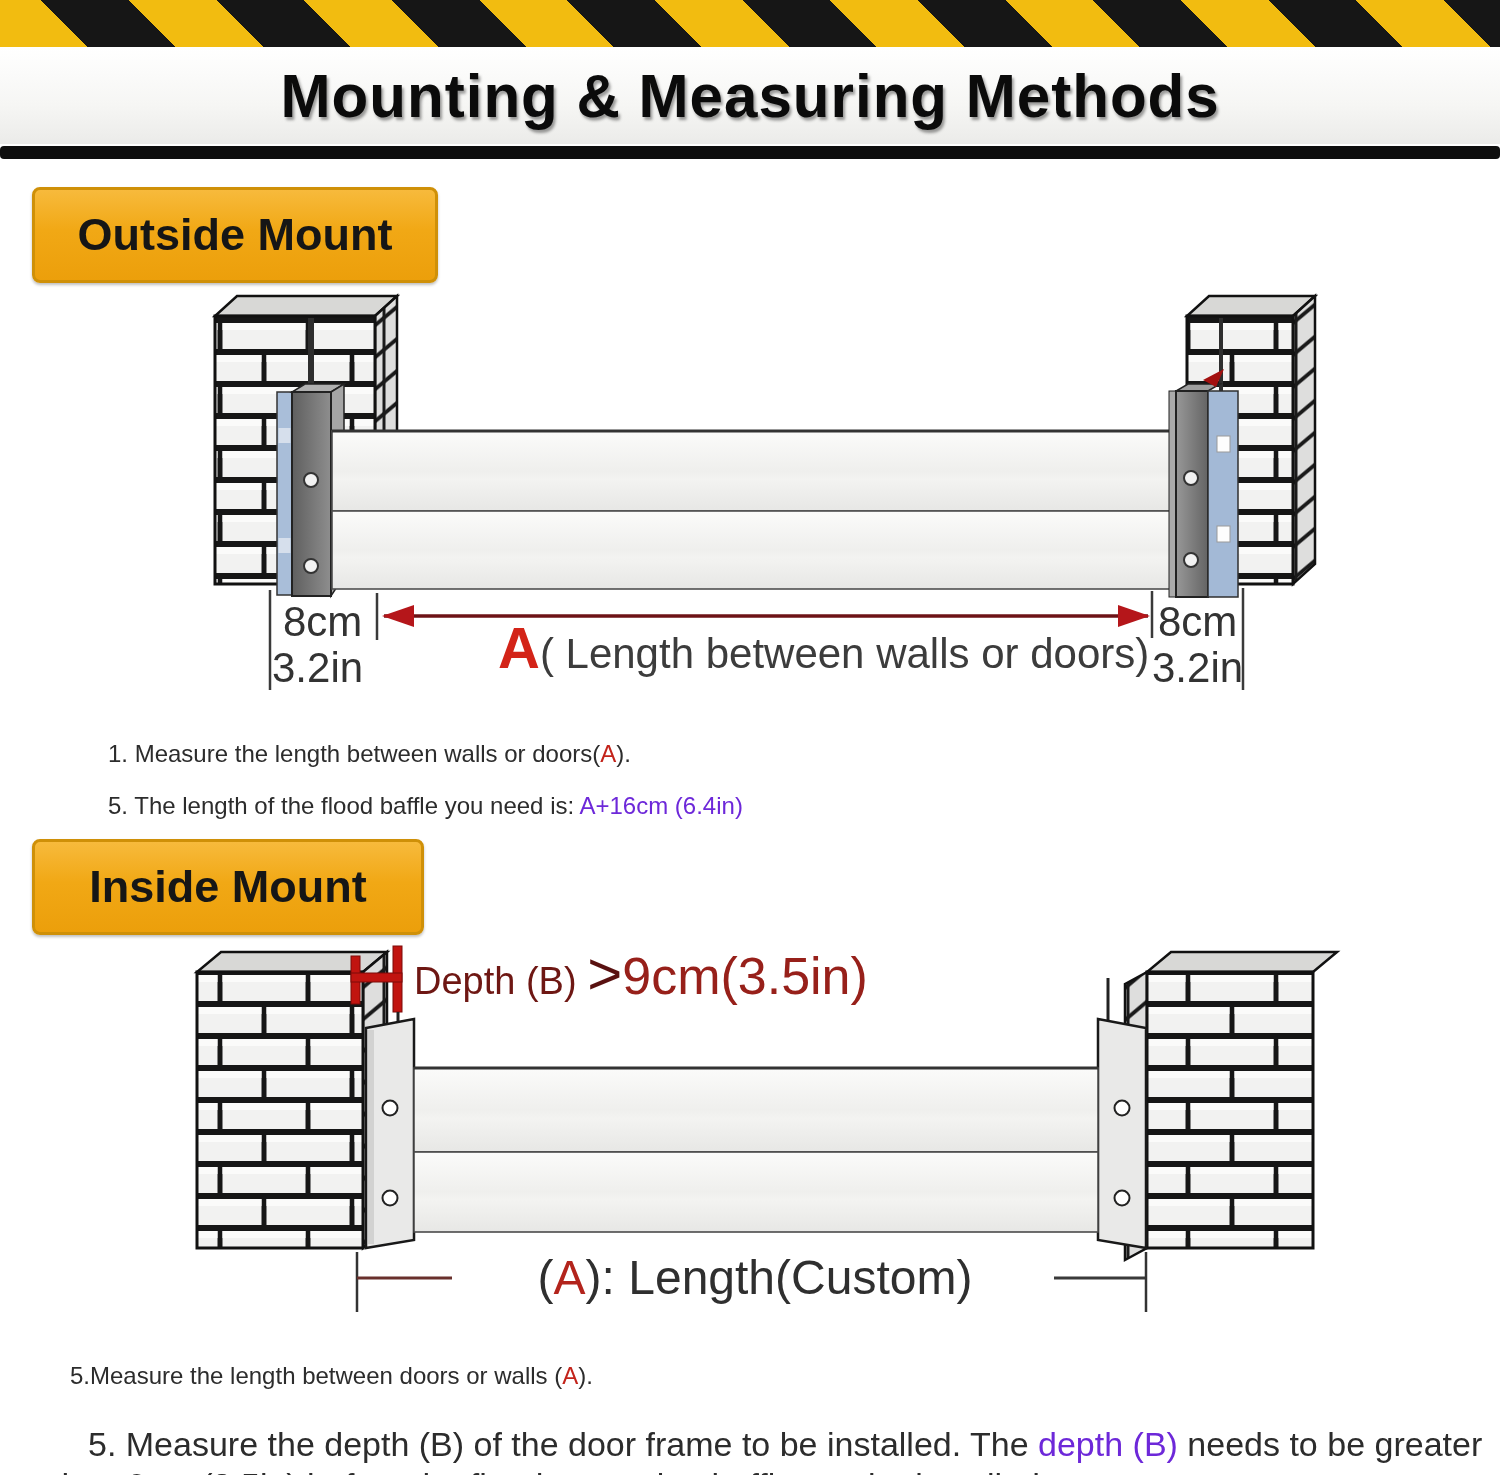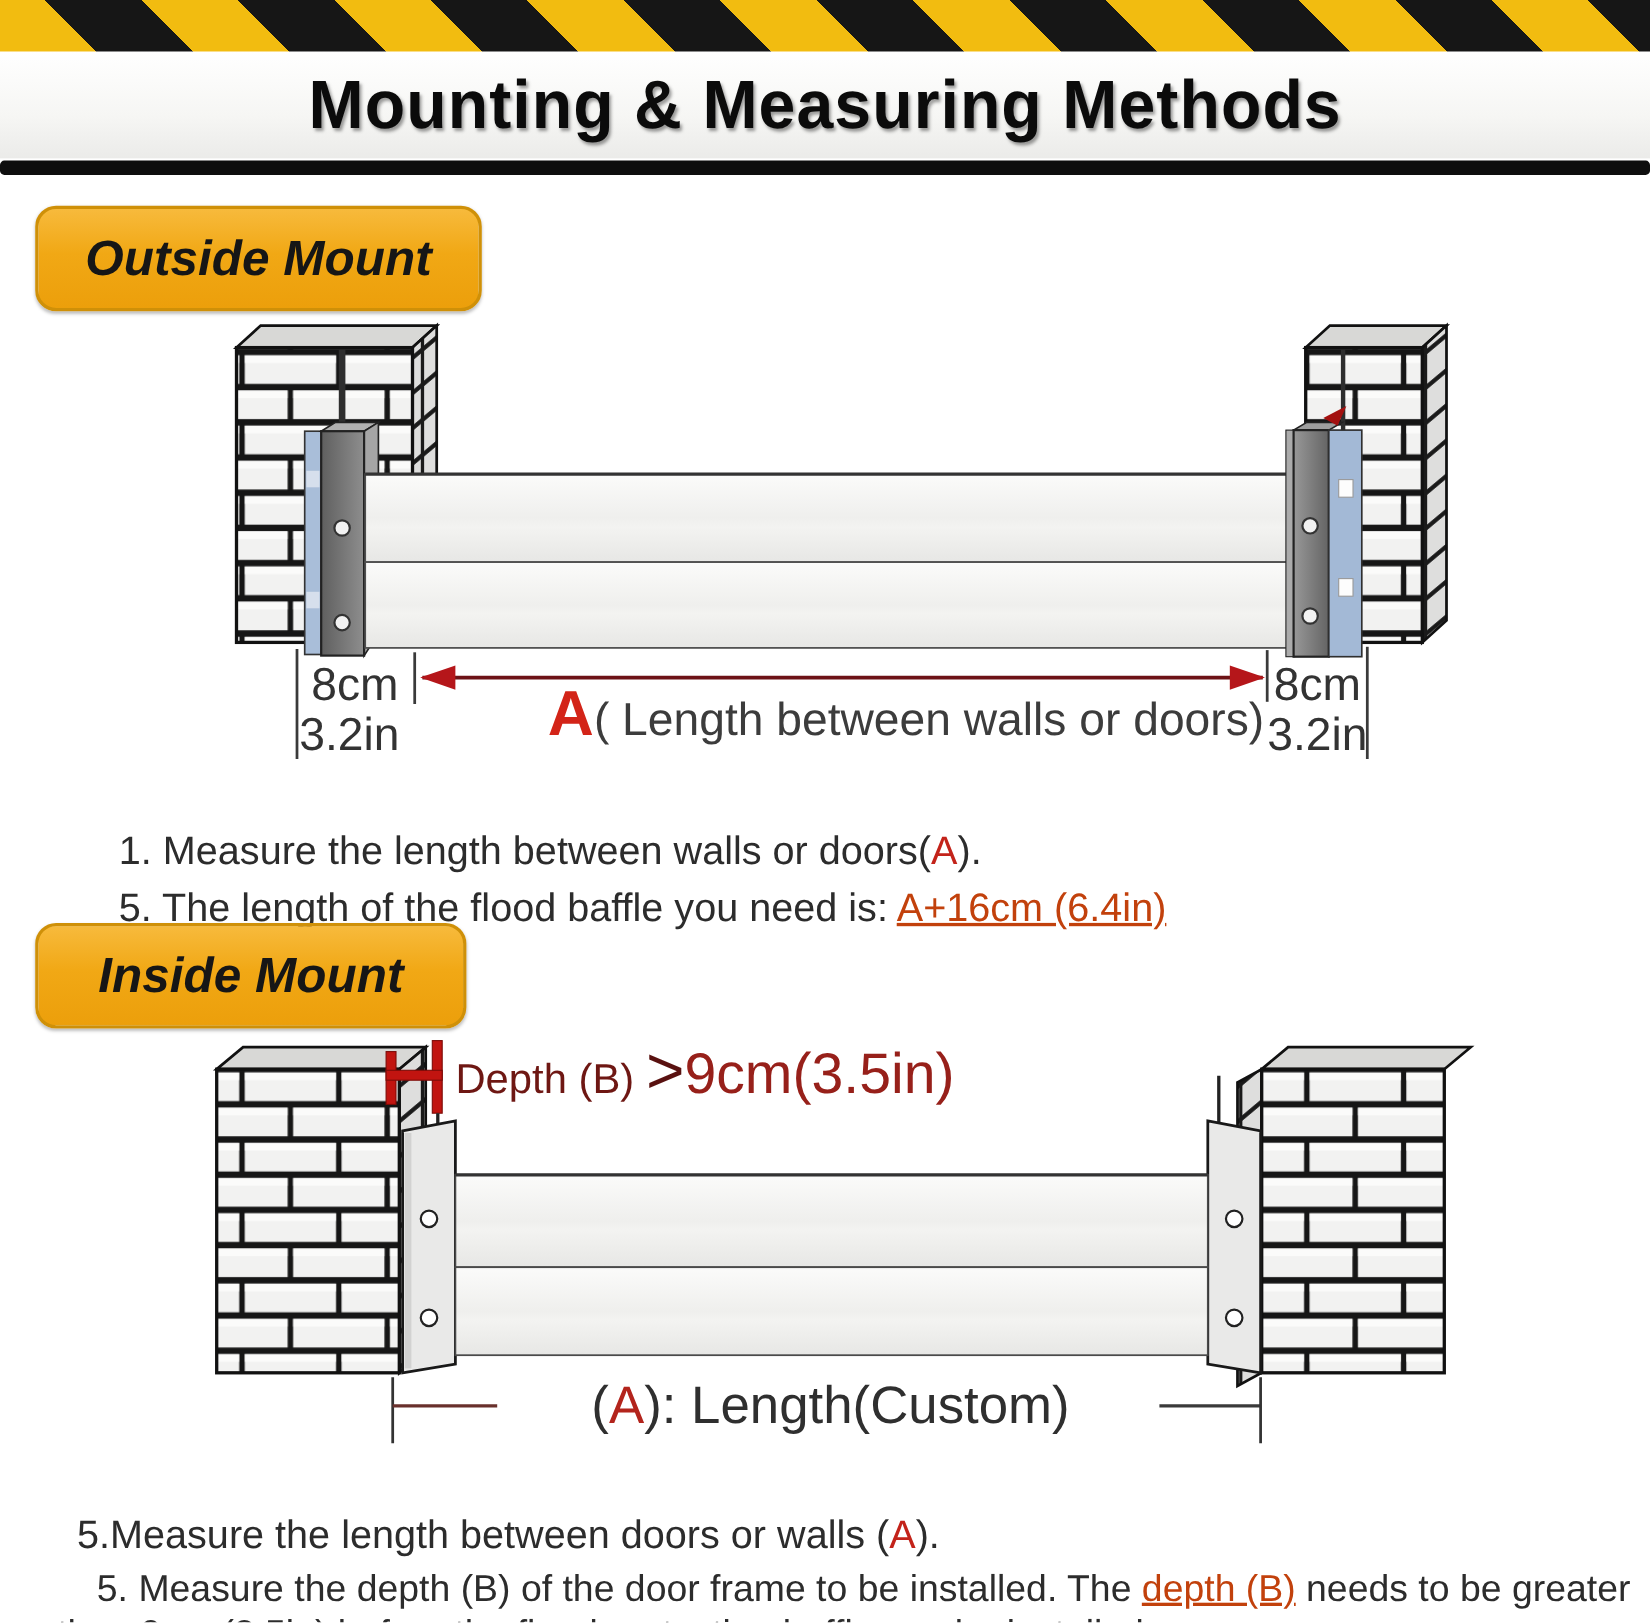--- a/index.html
+++ b/index.html
@@ -13,35 +13,35 @@
   .title-band{position:absolute;left:0;top:47px;width:100%;height:97px;
     background:linear-gradient(180deg,#ffffff 0%,#f6f6f4 60%,#ebebe9 100%);
     display:flex;align-items:center;justify-content:center;}
   .page-title{font-size:62px;font-weight:bold;color:#0b0b0b;letter-spacing:1px;
     transform:scaleX(.97);text-shadow:2px 3px 3px rgba(0,0,0,.38);white-space:nowrap;}
   .black-bar{position:absolute;left:0;top:146px;width:100%;height:13px;background:#0e0e0e;border-radius:4px;}
 
   
   .mount-badge{position:absolute;display:flex;align-items:center;justify-content:center;
     background:linear-gradient(180deg,#f7ba3c 0%,#f1a815 45%,#ec9f0b 100%);
-    border:3px solid #cf9008;border-radius:19px;color:#161616;
-    font-size:45px;font-weight:bold;box-shadow:0 2px 3px rgba(0,0,0,.25);white-space:nowrap;font-style:italic;}
+    border:3px solid #cf9008;border-radius:8px;color:#161616;
+    font-size:45px;font-weight:bold;box-shadow:0 2px 3px rgba(0,0,0,.25);white-space:nowrap;}
   #badge-outside{left:32px;top:187px;width:400px;height:90px;}
   #badge-inside{left:32px;top:839px;width:386px;height:90px;}
 
   
   .diagram{position:absolute;left:0;width:1500px;}
   #svg-outside{top:288px;height:410px;}
   #svg-inside{top:940px;height:392px;}
   svg text{font-family:"Liberation Sans",sans-serif;}
 
   
-  .step{position:absolute;font-size:36px;color:#2c2c2c;white-space:nowrap;}
+  .step{position:absolute;font-size:24px;color:#2c2c2c;white-space:nowrap;}
   .step .red{color:#c3231a;}
-  .step .maroon{color:#c2410c;text-decoration:underline;}
+  .step .maroon{color:#6d28d9;}
   #o-step1{left:108px;top:716px;}
   #o-step2{left:108px;top:768px;}
   #i-step1{left:70px;top:1338px;}
   #i-step2{left:52px;top:1390px;width:1440px;white-space:normal;
            text-indent:36px;line-height:41px;font-size:34px;}
 </style>
 </head>
 <body>
 
 <div class="page">

